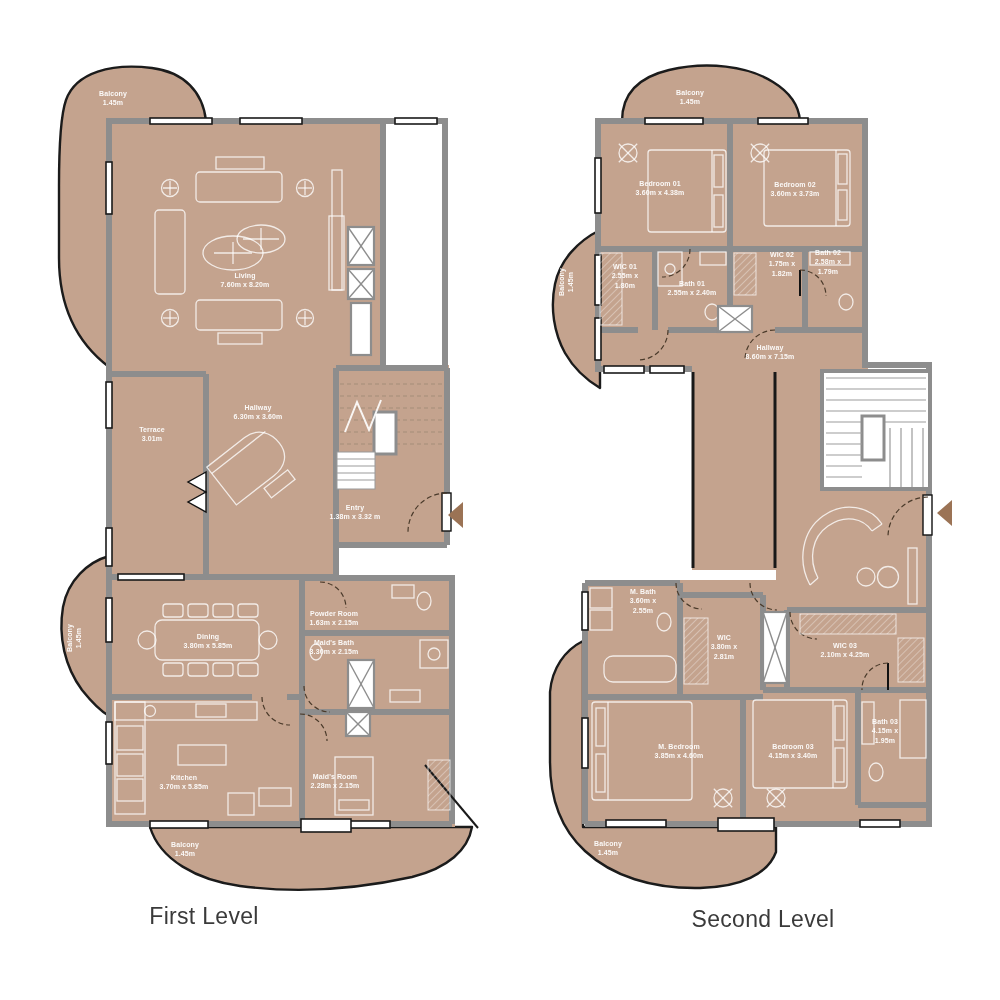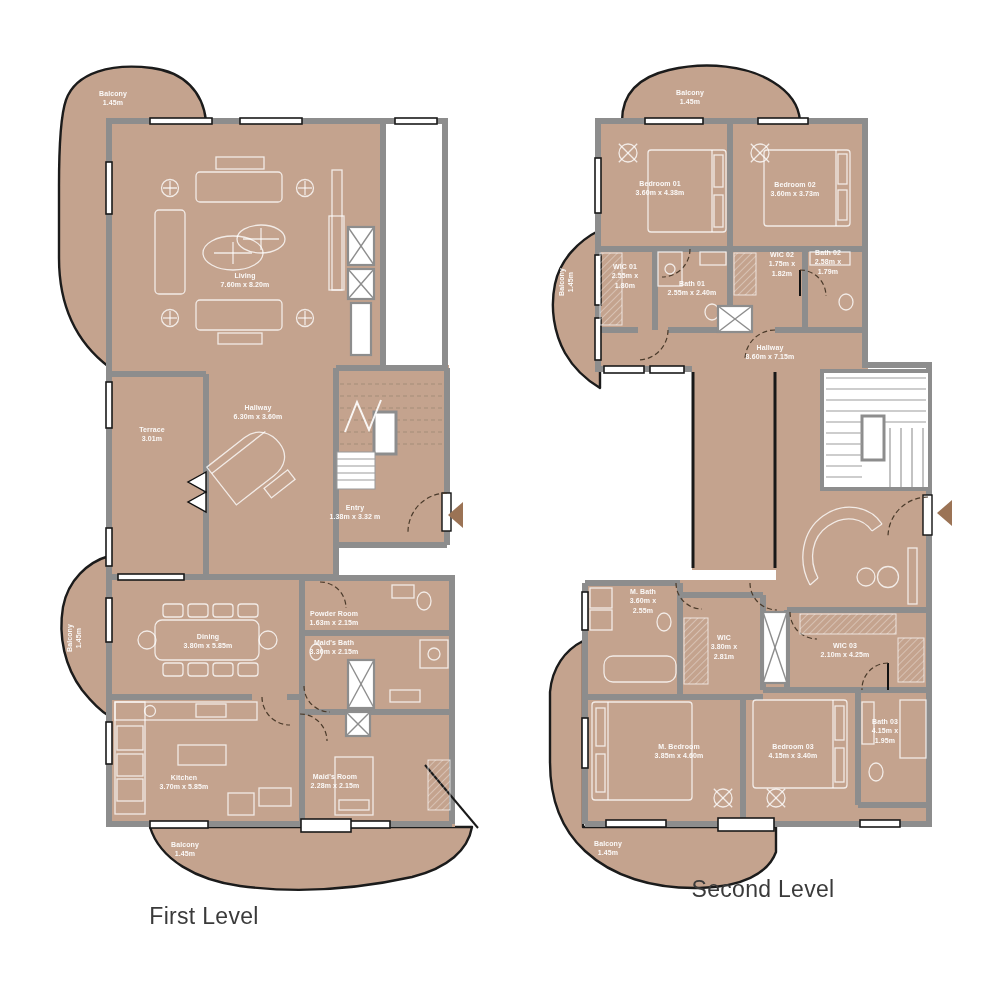--- a/index.html
+++ b/index.html
@@ -478,15 +478,15 @@
 <div class="rlabel" style="left:793px;top:751px;width:90px">
       <span class="ln">Bedroom 03</span>
       <span class="ln dim">4.15m x 3.40m</span>
     </div>
 <div class="rlabel" style="left:608px;top:848px;width:50px">
       <span class="ln">Balcony</span>
       <span class="ln dim">1.45m</span>
     </div>
 
 <div class="plan-title" style="left:204px;top:903px">First Level</div>
-<div class="plan-title" style="left:763px;top:876px">Second Level</div>
+<div class="plan-title" style="left:763px;top:906px">Second Level</div>
 
 </div>
 
 </body></html>

